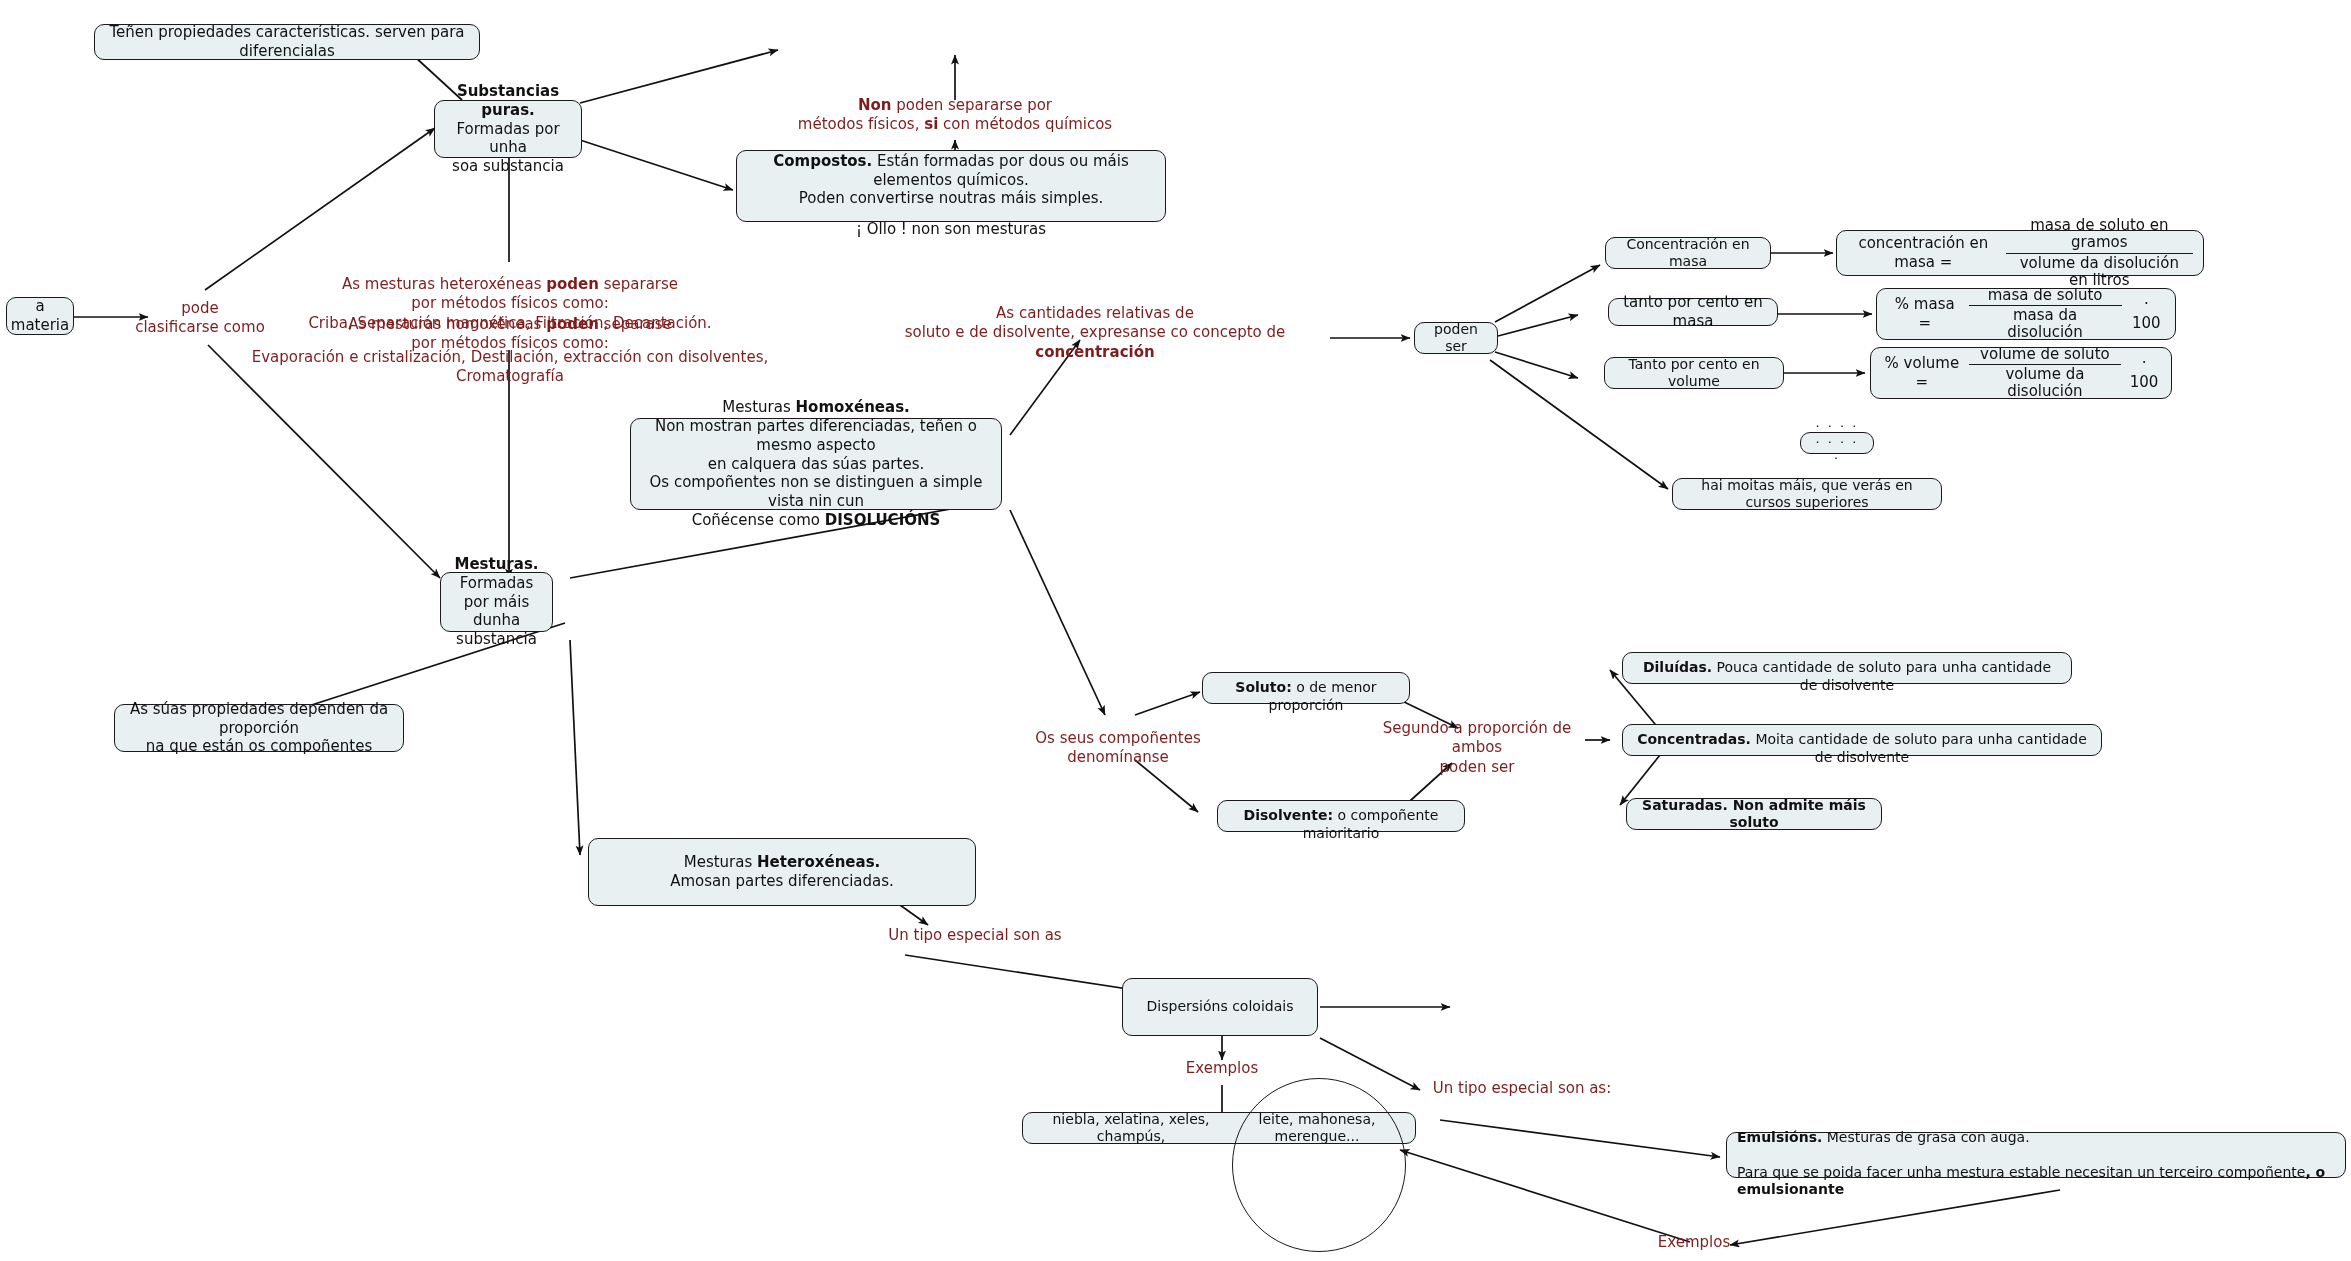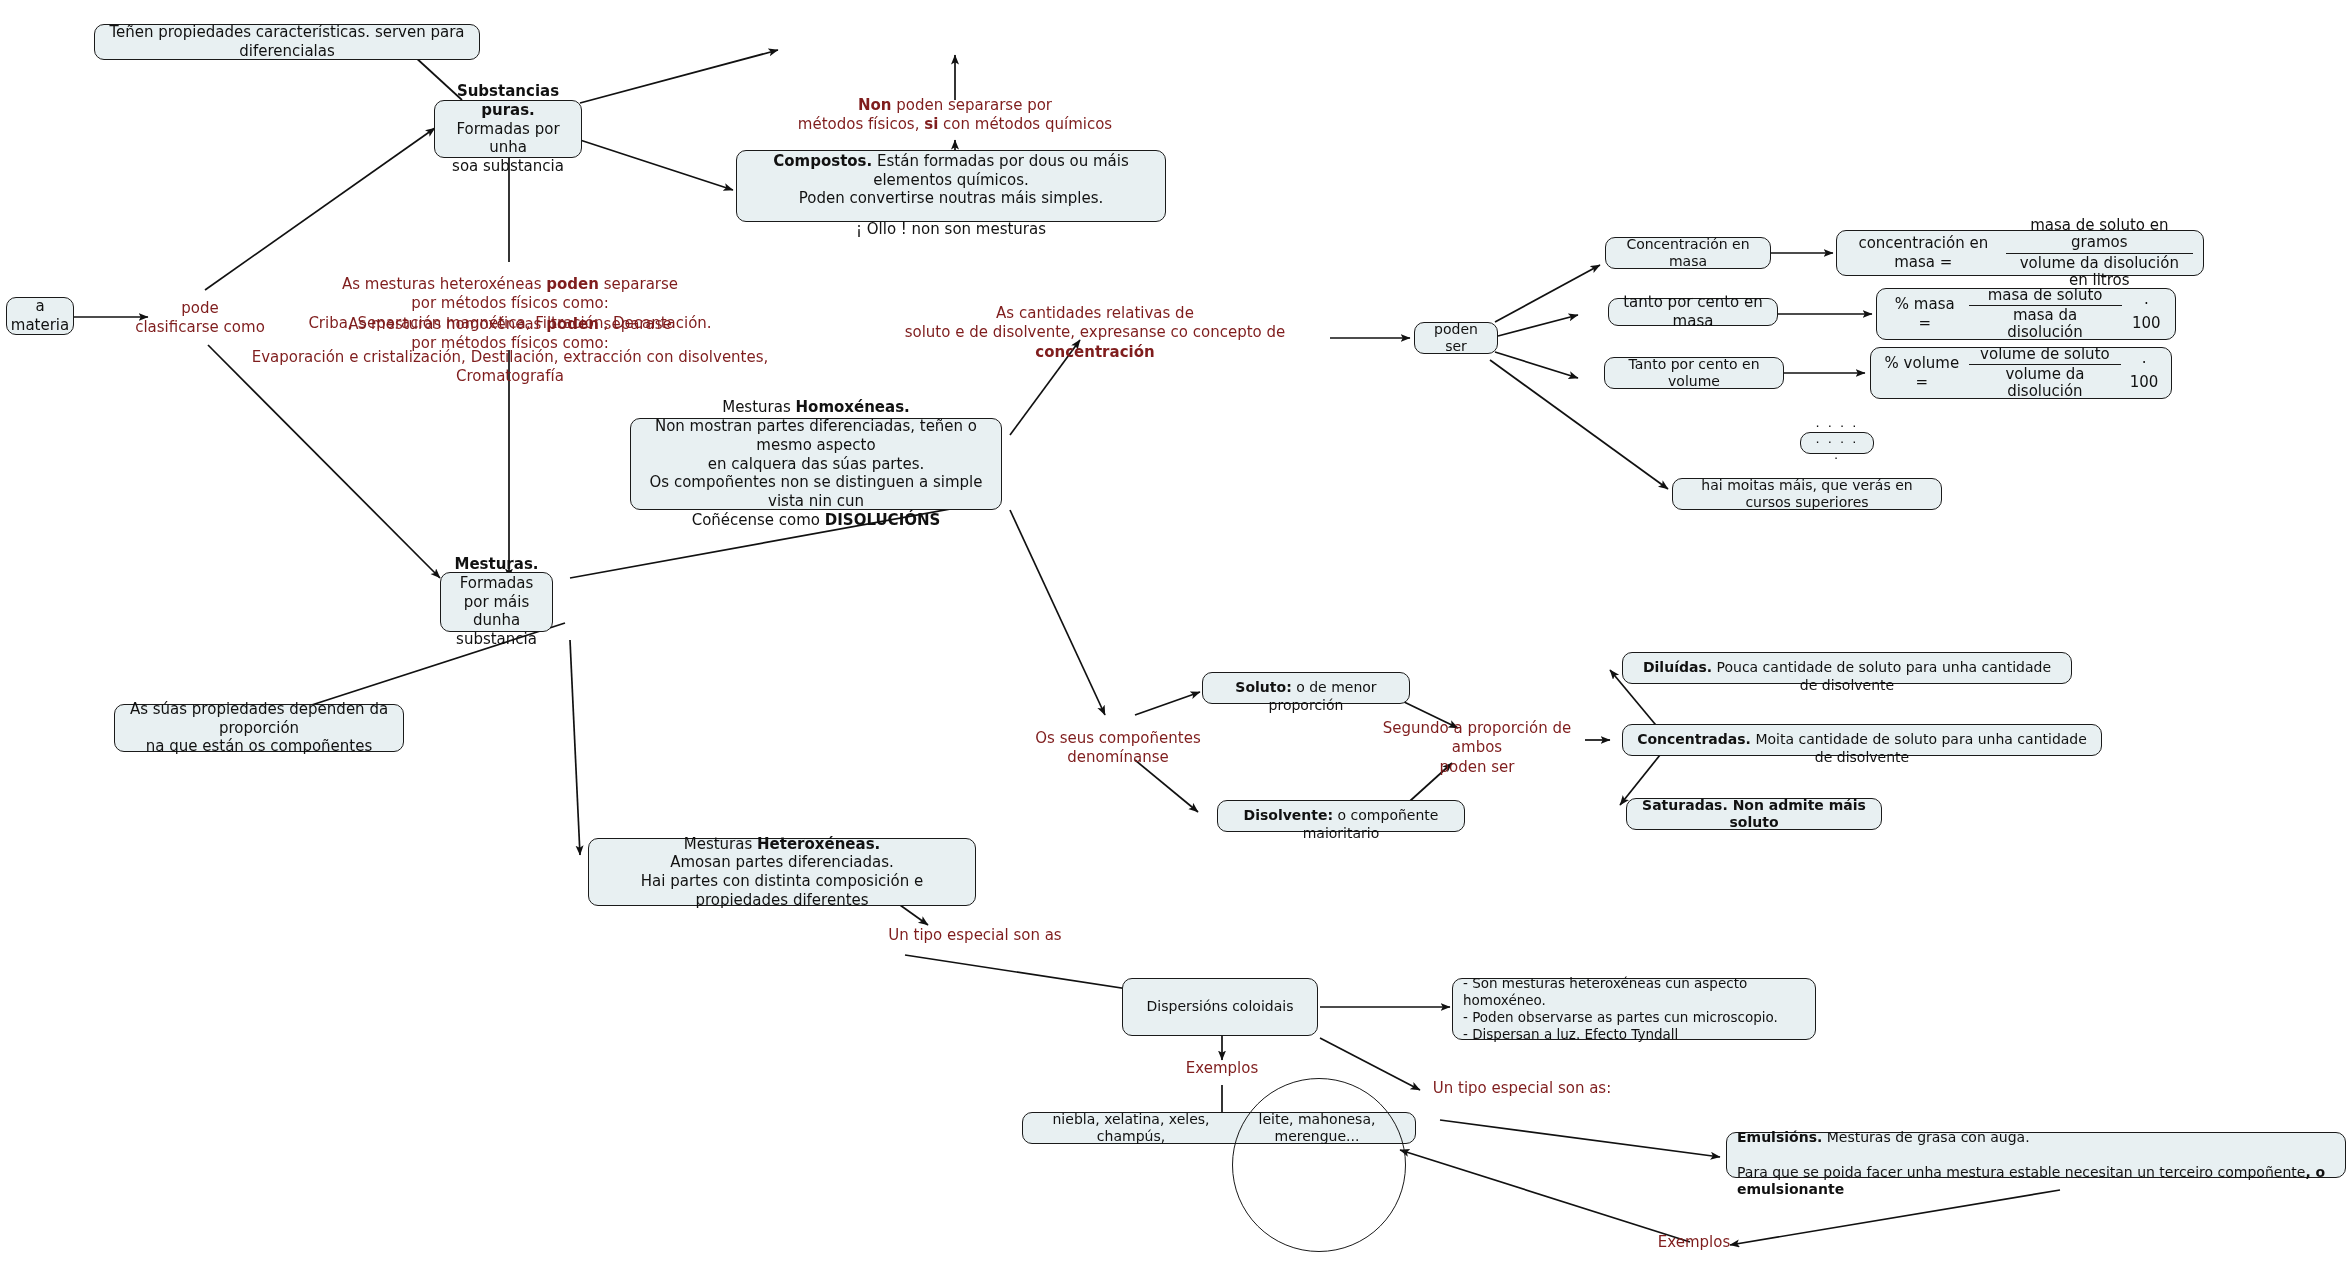--- a/index.html
+++ b/index.html
@@ -187,21 +187,20 @@
     <span>Mesturas <b>Homoxéneas.</b></span>
     <span>Non mostran partes diferenciadas, teñen o mesmo aspecto</span>
     <span>en calquera das súas partes.</span>
     <span>Os compoñentes non se distinguen a simple vista nin cun</span>
     <span>Coñécense como <b>DISOLUCIÓNS</b></span>
   </div>
 
   <div class="node" style="left:588px;top:838px;width:388px;height:68px;">
     <span>Mesturas <b>Heteroxéneas.</b></span>
     <span>Amosan partes diferenciadas.</span>
-    <span>Hai partes con distinta composición e propiedades diferentes</span>
   </div>
 
   <div class="label ctr" style="left:860px;top:310px;width:470px;height:46px;">
     <span>As cantidades relativas de</span>
     <span>soluto e de disolvente, expresanse co concepto de <b>concentración</b></span>
   </div>
 
   <div class="node" style="left:1414px;top:322px;width:84px;height:32px;font-size:14px;">poden ser</div>
 
   <div class="node" style="left:1605px;top:237px;width:166px;height:32px;font-size:14px;">Concentración en masa</div>
@@ -275,23 +274,20 @@
       <b>Diluídas.</b><span> Pouca cantidade de soluto para unha cantidade de disolvente</span>
     </span>
   </div>
 
   <div class="node" style="left:1626px;top:798px;width:256px;height:32px;font-size:14px;font-weight:bold;">Saturadas. Non admite máis soluto</div>
 
   <div class="label ctr" style="left:860px;top:925px;width:230px;height:22px;">Un tipo especial son as</div>
 
   <div class="node" style="left:1122px;top:978px;width:196px;height:58px;font-size:14px;">Dispersións coloidais</div>
 
-  <div class="node leftalign" style="left:1452px;top:978px;width:364px;height:62px;font-size:13.5px;text-align:left;">- Son mesturas heteroxéneas cun aspecto homoxéneo.
-- Poden observarse as partes cun microscopio.
-- Dispersan a luz. Efecto Tyndall</div>
 
   <div class="label ctr" style="left:1160px;top:1058px;width:124px;height:22px;">Exemplos</div>
 
   <div class="node" style="left:1022px;top:1112px;width:394px;height:32px;font-size:14px;flex-direction:row;justify-content:center;gap:0;">
     <span>niebla, xelatina, xeles, champús,</span><span>leite, mahonesa, merengue...</span>
   </div>
 
   <div class="circle" style="left:1232px;top:1078px;width:172px;height:172px;"></div>
 
   <div class="label ctr" style="left:1412px;top:1078px;width:220px;height:22px;">Un tipo especial son as:</div>

